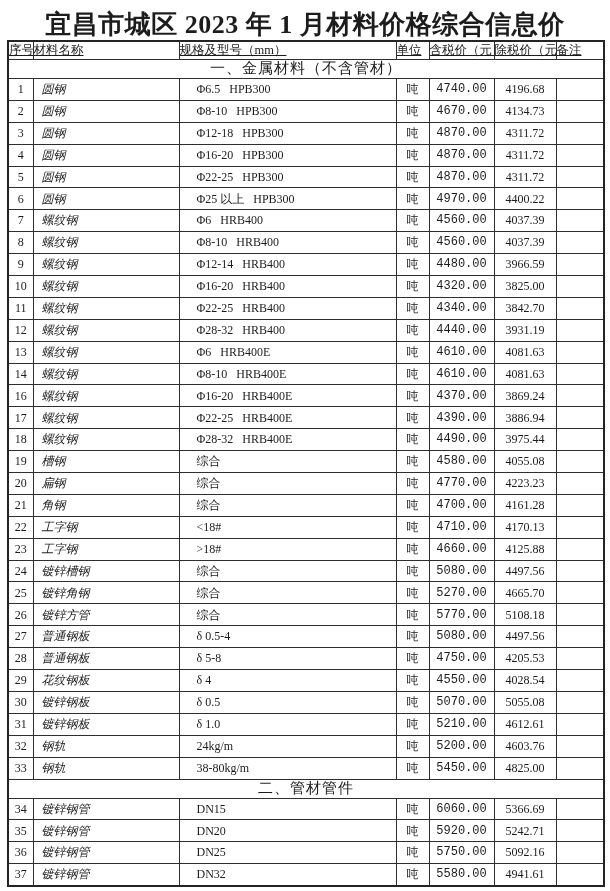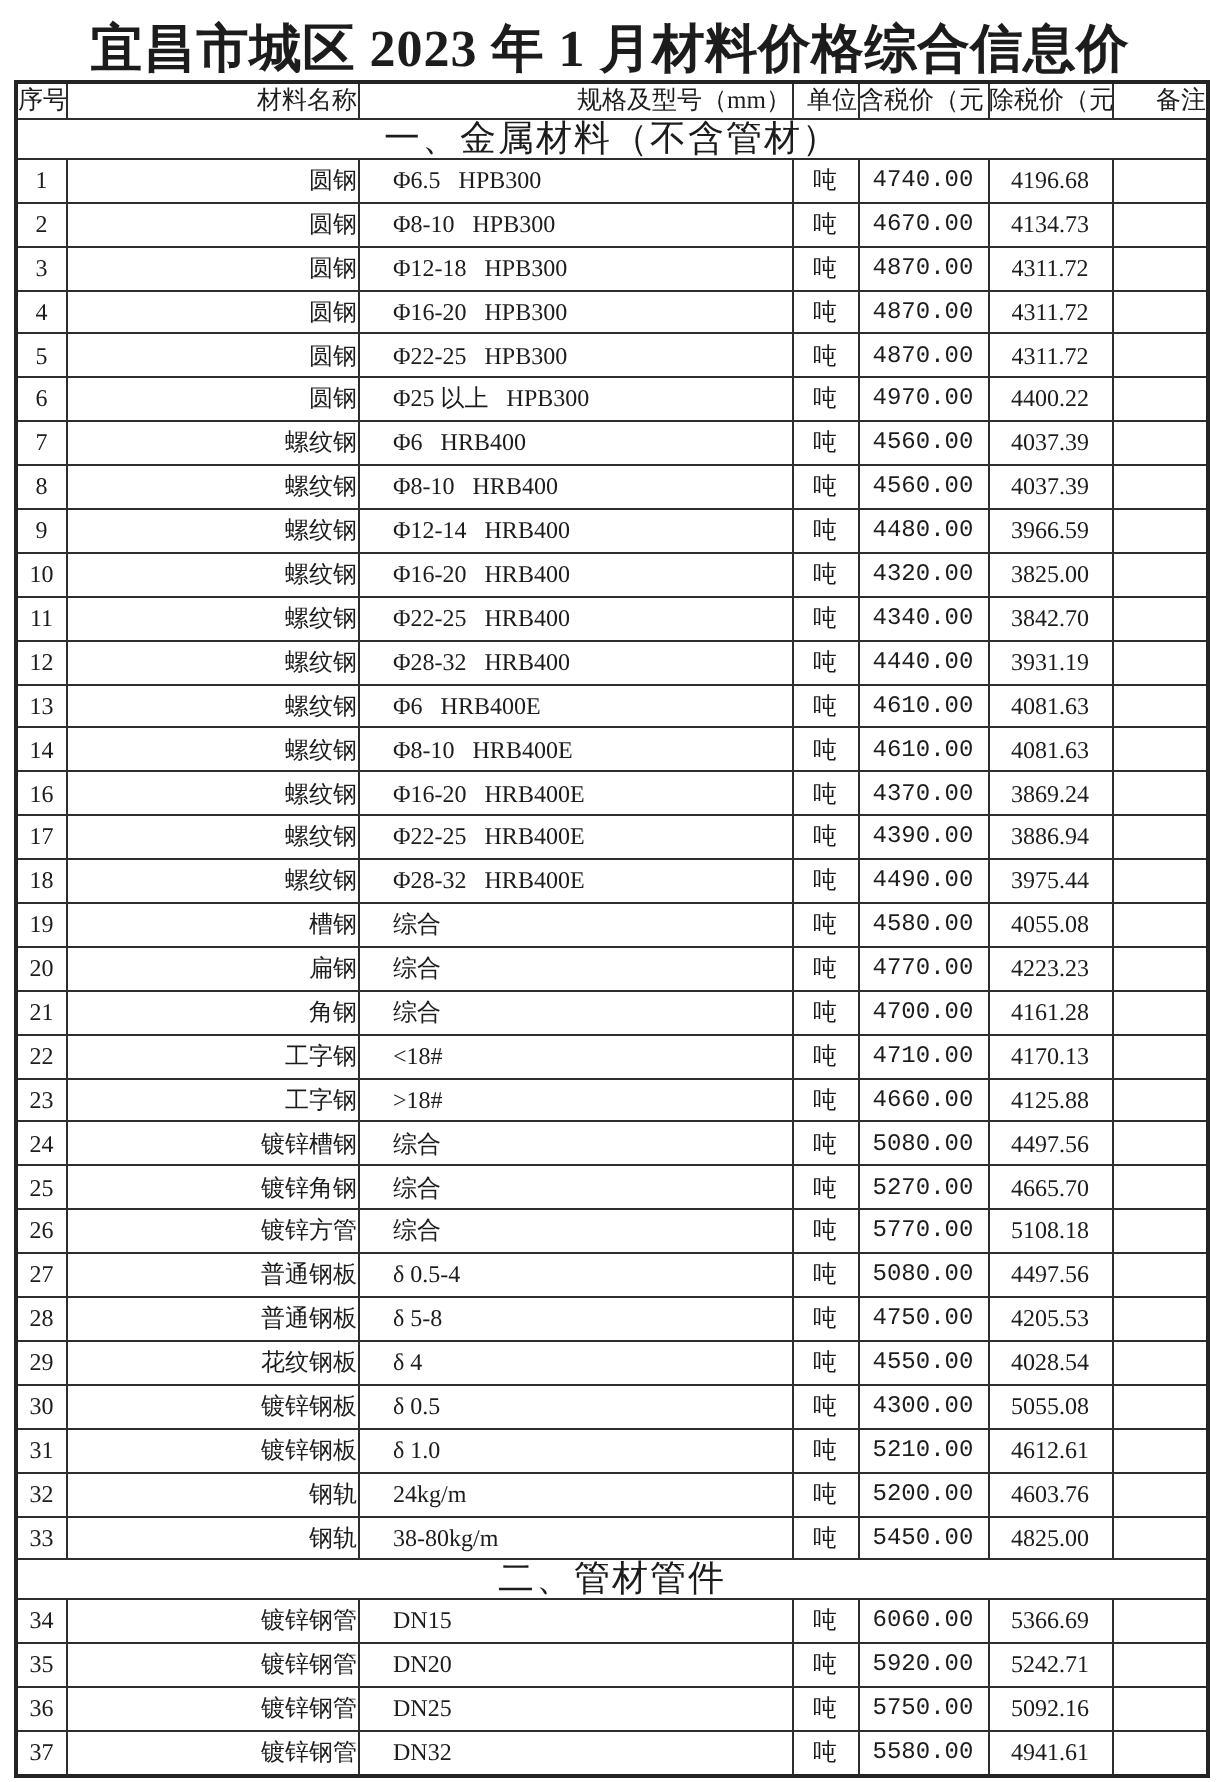--- a/index.html
+++ b/index.html
@@ -19,25 +19,25 @@
     width:596px; margin-left:7px; margin-top:0;
     border:2px solid #242424;
   }
   th, td {
     border:1px solid #2e2e2e;
     font-size:12px; font-weight:normal;
     padding:0; line-height:1.05;
     overflow:hidden; white-space:pre;
     vertical-align:middle;
   }
-  thead th { height:17px; text-align:right; font-size:12.5px; }
-  tr.section-row td { height:18px; text-align:center; font-size:18px; letter-spacing:1px; }
+  thead th { height:17px; text-align:left; font-size:12.5px;text-decoration:underline; }
+  tr.section-row td { height:18px; text-align:center; font-size:15px; letter-spacing:1px; }
   tr.data-row td { height:20.9px; }
   td.col-no   { text-align:center; }
-  td.col-name { text-align:right; padding-left:8px; }
+  td.col-name { text-align:left; padding-left:8px;font-style:italic; }
   td.col-spec { text-align:left; padding-left:17px; }
   td.col-unit { text-align:center; }
   td.col-price_incl { text-align:center;font-family:Liberation Mono, monospace; }
   td.col-price_excl { text-align:center; }
   td.col-note { text-align:center; }
 </style>
 </head>
 <body>
 
 <div class="page">
@@ -317,21 +317,21 @@
           <td class="col-unit">吨</td>
           <td class="col-price_incl">4550.00</td>
           <td class="col-price_excl">4028.54</td>
           <td class="col-note"></td>
         </tr>
         <tr class="data-row">
           <td class="col-no">30</td>
           <td class="col-name">镀锌钢板</td>
           <td class="col-spec">δ 0.5</td>
           <td class="col-unit">吨</td>
-          <td class="col-price_incl">4300.00</td>
+          <td class="col-price_incl">5070.00</td>
           <td class="col-price_excl">5055.08</td>
           <td class="col-note"></td>
         </tr>
         <tr class="data-row">
           <td class="col-no">31</td>
           <td class="col-name">镀锌钢板</td>
           <td class="col-spec">δ 1.0</td>
           <td class="col-unit">吨</td>
           <td class="col-price_incl">5210.00</td>
           <td class="col-price_excl">4612.61</td>

